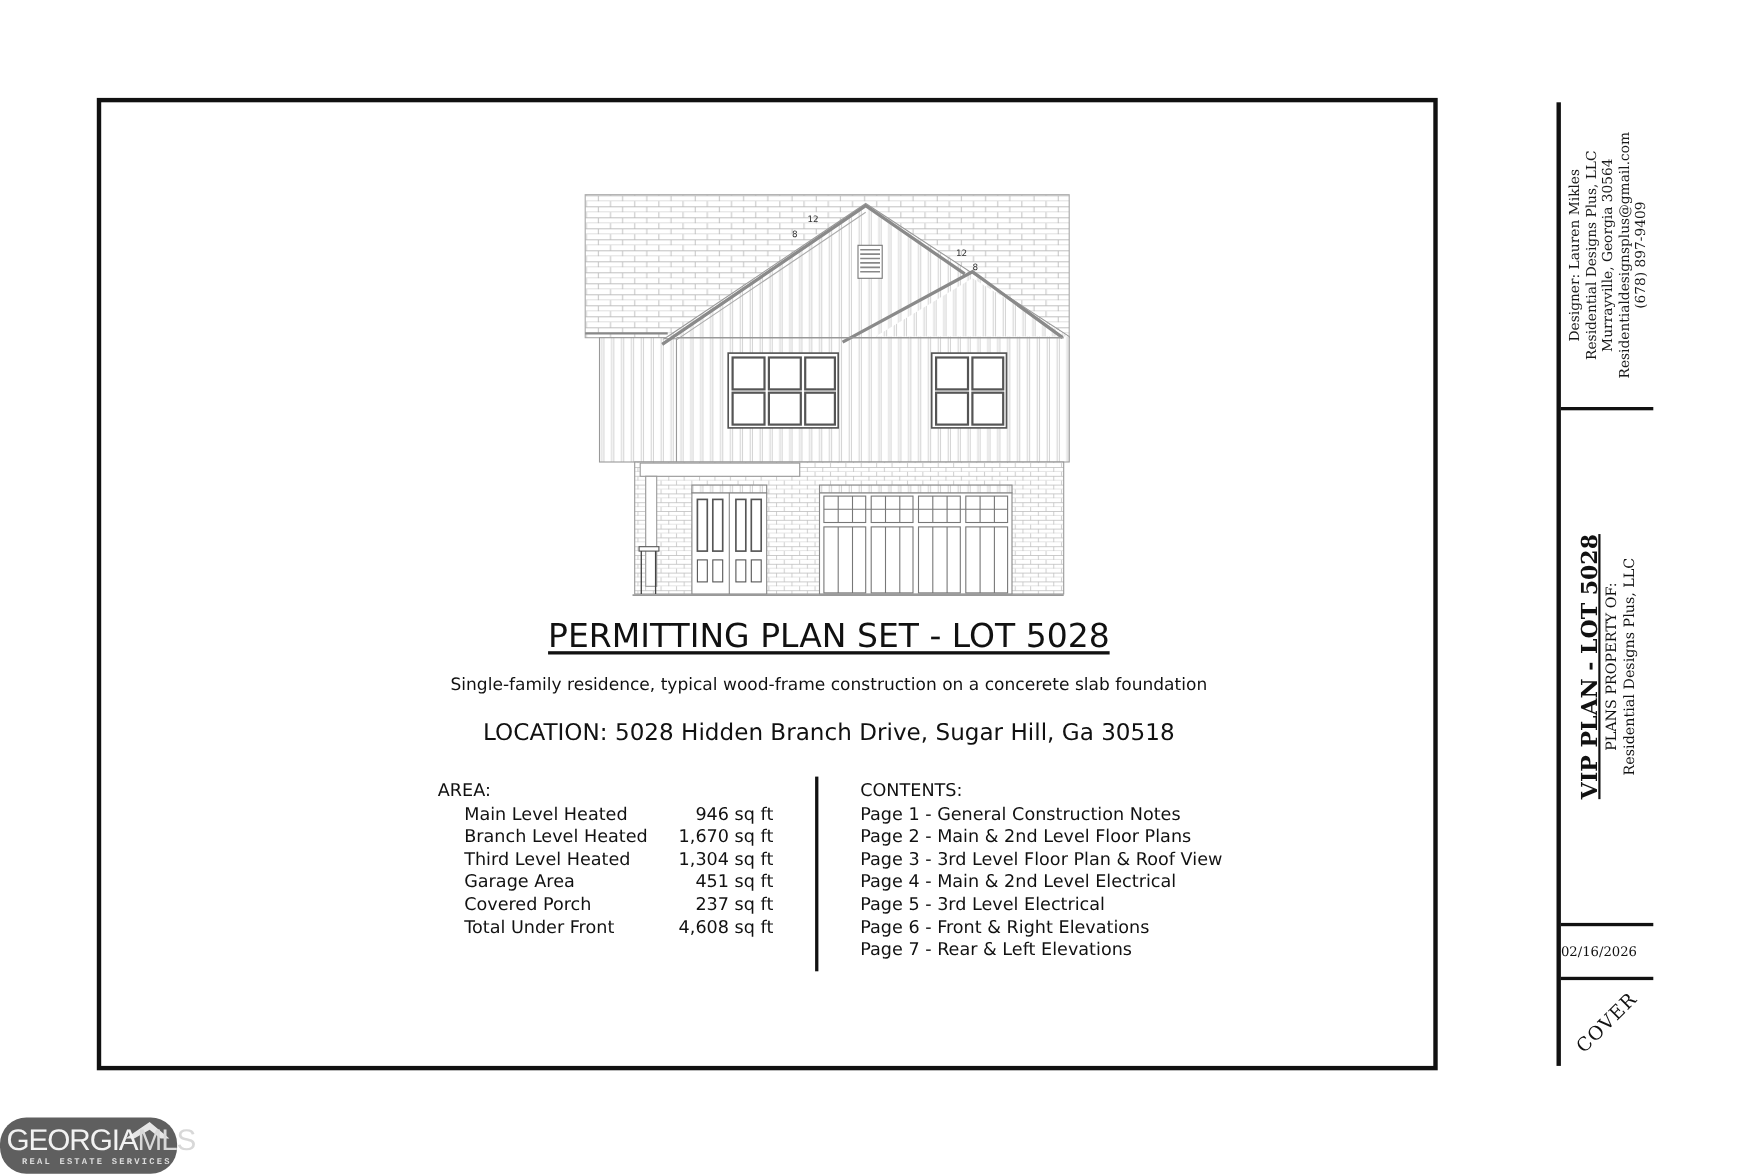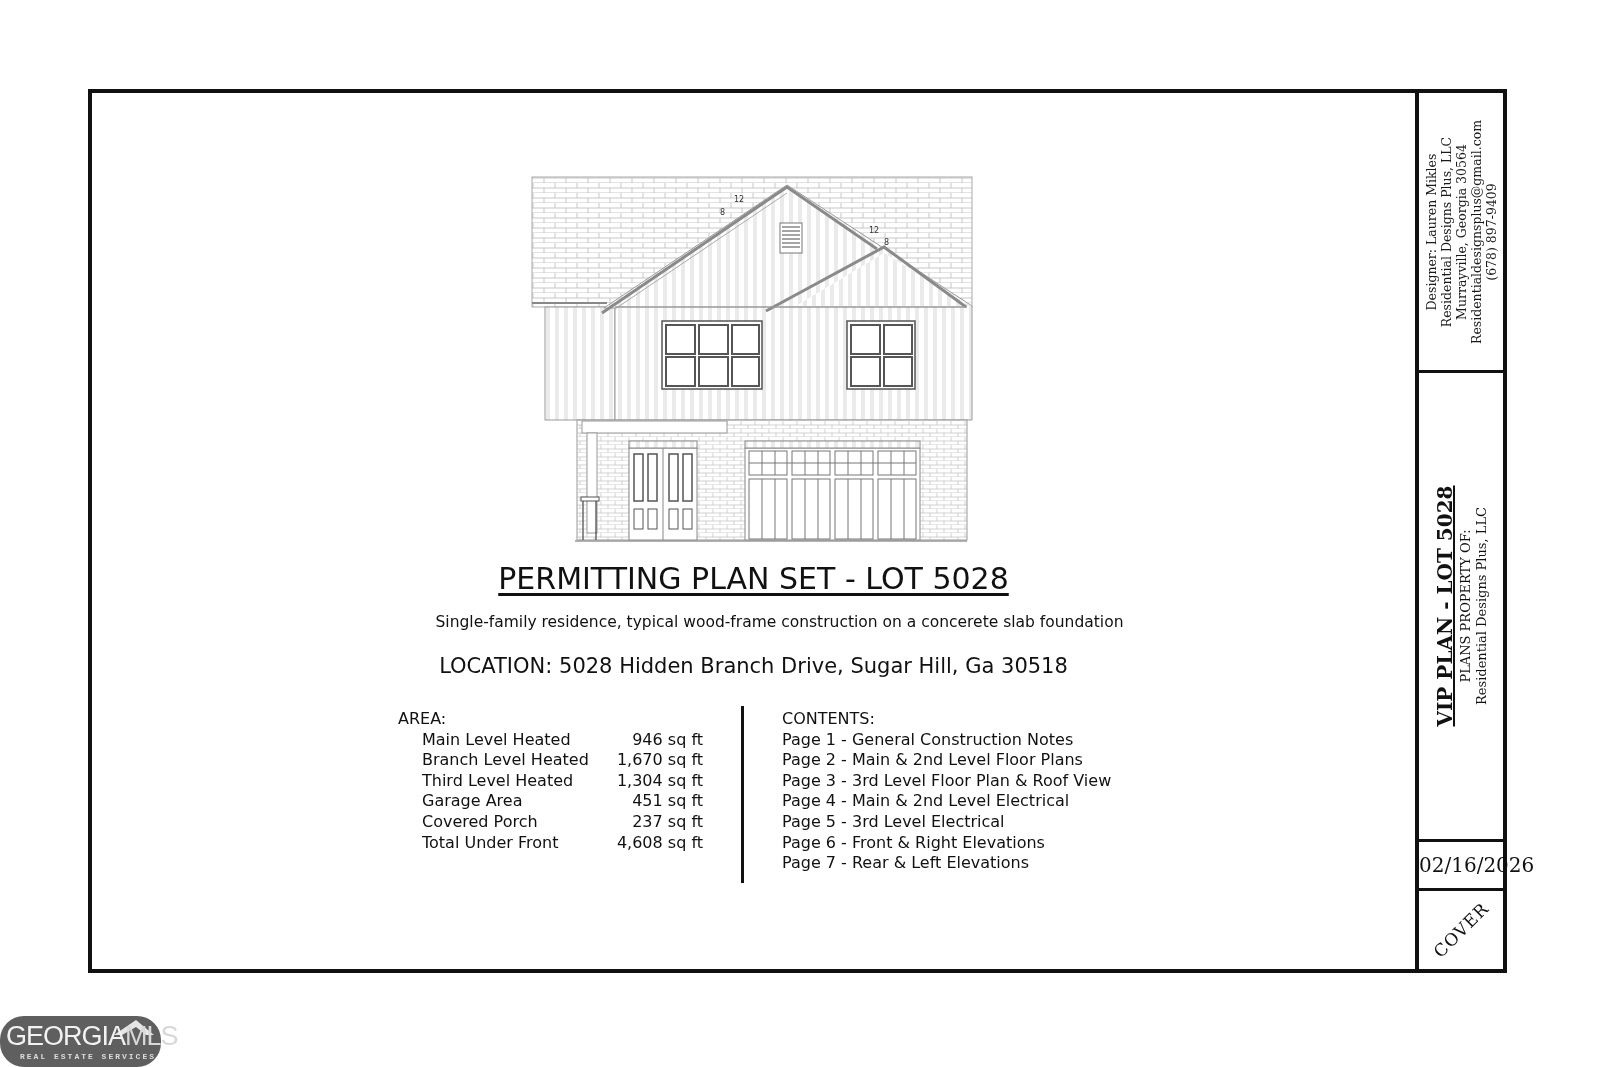--- a/index.html
+++ b/index.html
@@ -1,34 +1,34 @@
 <!DOCTYPE html>
 <html><head>
 <meta charset="utf-8">
 <style>
   html,body{margin:0;padding:0;background:#ffffff;}
   body{width:1600px;height:1067px;position:relative;overflow:hidden;font-family:"DejaVu Sans","Liberation Sans",sans-serif;color:#111;}
-  .sheet{position:absolute;left:88px;top:89px;width:1419px;height:884px;border:4px solid #111;box-sizing:border-box;}
+  .sheet{position:absolute;left:88px;top:89px;width:1219px;height:884px;border:4px solid #111;box-sizing:border-box;}
   .main{position:absolute;left:0;top:0;width:1323px;height:100%;}
   .tb{position:absolute;left:1323px;top:0;width:88px;height:100%;border-left:4px solid #111;box-sizing:border-box;}
   .tb-cell{position:absolute;left:0;width:100%;box-sizing:border-box;}
   .tb-designer{top:0;height:280px;border-bottom:3px solid #111;}
   .tb-plan{top:280px;height:469px;border-bottom:3px solid #111;}
   .tb-date{top:749px;height:49px;border-bottom:3px solid #111;}
   .tb-cover{top:798px;height:78px;}
   .rot{position:absolute;left:50%;top:50%;transform:translate(-50%,-50%) rotate(-90deg);white-space:nowrap;text-align:center;font-family:"DejaVu Serif","Liberation Serif",serif;}
   .designer-text{font-size:12.5px;line-height:15px;color:#1a1a1a;}
   .plan-title{font-size:20px;font-weight:bold;text-decoration:underline;line-height:26px;display:block;}
   .plan-sub{font-size:13px;line-height:16px;display:block;}
-  .date-text{position:absolute;left:0;right:16px;top:50%;transform:translateY(-50%);text-align:center;font-family:"DejaVu Serif","Liberation Serif",serif;font-size:20px;}
+  .date-text{position:absolute;left:0;right:16px;top:50%;transform:translateY(-50%);text-align:center;font-family:"DejaVu Serif","Liberation Serif",serif;font-size:12px;}
   .cover-text{position:absolute;left:50%;top:50%;transform:translate(-50%,-50%) rotate(-45deg);font-family:"DejaVu Serif","Liberation Serif",serif;font-size:17px;letter-spacing:1px;}
   .elev{position:absolute;left:435px;top:80px;width:450px;height:372px;}
   .title{position:absolute;left:0;width:1323px;top:468px;text-align:center;font-size:30px;}
   .title span{text-decoration:underline;text-underline-offset:4px;}
-  .subtitle{position:absolute;left:0;width:1323px;top:520px;text-align:center;font-size:15.5px;padding-left:26px;}
+  .subtitle{position:absolute;left:0;width:1323px;top:520px;text-align:center;font-size:15.5px;}
   .location{position:absolute;left:0;width:1323px;top:561px;text-align:center;font-size:21px;}
   .area{position:absolute;left:306px;top:616px;width:305px;font-size:16px;line-height:20.6px;}
   .area-row{display:flex;justify-content:space-between;margin-left:24px;}
   .divider{position:absolute;left:649px;top:613px;width:3px;height:177px;background:#111;}
   .contents{position:absolute;left:690px;top:616px;font-size:16px;line-height:20.6px;}
   .note{position:absolute;left:28px;top:836px;font-size:11.5px;font-style:italic;}
   .logo{position:absolute;left:0;top:1016px;width:161px;height:51px;background:#5f5f5f;color:#fff;border-radius:24px;}
   .logo-main{position:absolute;left:6px;top:5px;font-size:27px;letter-spacing:-1px;font-family:"Liberation Sans",sans-serif;color:#f2f2f2;}
   .logo-main b{font-weight:normal;color:#d8d8d8;}
   .logo-sub{position:absolute;left:20px;top:36px;font-size:8px;letter-spacing:2px;font-weight:bold;color:#dcdcdc;font-family:Liberation Mono, monospace;}

